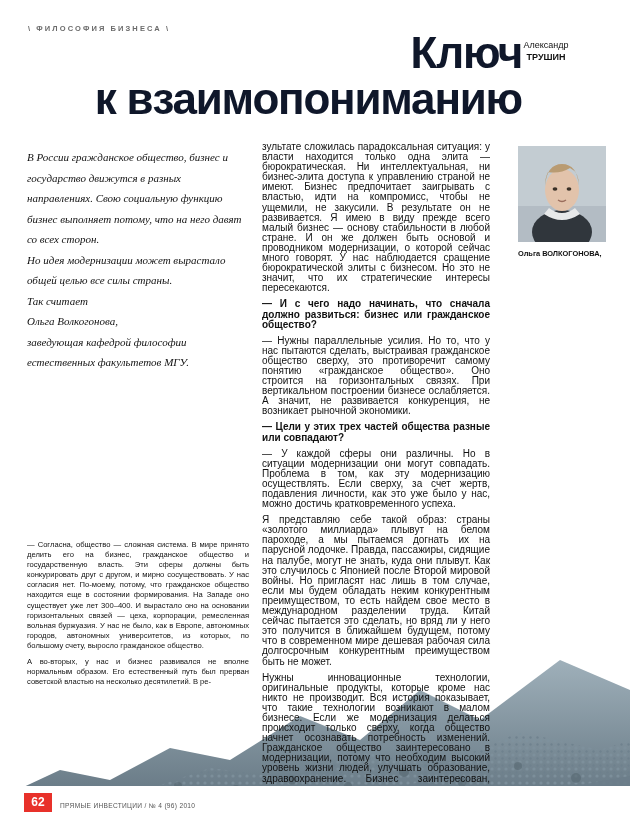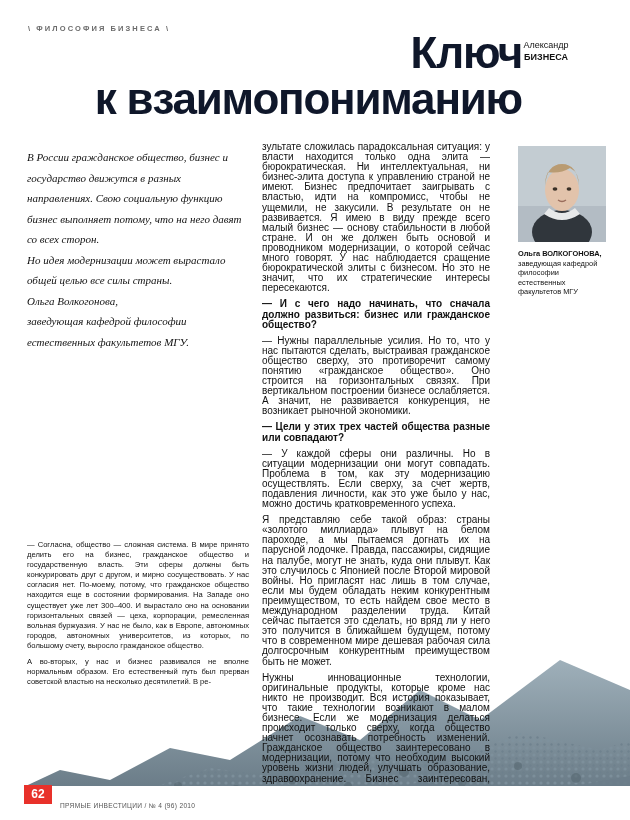--- a/index.html
+++ b/index.html
@@ -150,21 +150,21 @@
     left: 0;
     bottom: 0;
     width: 630px;
     height: 34px;
     background: #ffffff;
     z-index: 8;
   }
   .folio {
     position: absolute;
     left: 24px;
-    bottom: 16px;
+    bottom: 8px;
     width: 28px;
     height: 19px;
     background: #e8312a;
     color: #fff;
     font-family: "Liberation Sans", sans-serif;
     font-weight: bold;
     font-size: 12px;
     line-height: 19px;
     text-align: center;
     z-index: 9;
@@ -228,26 +228,27 @@
 
   <div class="kicker">\ ФИЛОСОФИЯ БИЗНЕСА \</div>
 
   <div class="headline">
     <div>Ключ</div>
     <div>к взаимопониманию</div>
   </div>
 
   <div class="byline">
     <div>Александр</div>
-    <div class="bold">БИЗНЕСА</div>
+    <div class="bold">ТРУШИН</div>
   </div>
 
   <div class="lead">
       <div>В России гражданское общество, бизнес и государство движутся в разных направлениях. Свою социальную функцию бизнес выполняет потому, что на него давят со всех сторон.</div>
       <div>Но идея модернизации может вырастало общей целью все силы страны.</div>
+      <div>Так считает</div>
       <div>Ольга Волкогонова,</div>
       <div>заведующая кафедрой философии естественных факультетов МГУ.</div>
     </div>
 
   <div class="col-left">
       <p>— Согласна, общество — сложная система. В мире принято делить его на бизнес, гражданское общество и государственную власть. Эти сферы должны быть конкурировать друг с другом, и мирно сосуществовать. У нас согласия нет. По-моему, потому, что гражданское общество находится еще в состоянии формирования. На Западе оно существует уже лет 300–400. И вырастало оно на основании горизонтальных связей — цеха, корпорации, ремесленная вольная буржуазия. У нас не было, как в Европе, автономных городов, автономных университетов, из которых, по большому счету, выросло гражданское общество.</p>
       <p>А во-вторых, у нас и бизнес развивался не вполне нормальным образом. Его естественный путь был прерван советской властью на несколько десятилетий. В ре-</p>
     </div>
 
   <div class="col-mid">
@@ -269,21 +270,20 @@
         <ellipse cx="44" cy="44" rx="17" ry="21" fill="#e2c3ab"></ellipse>
         <path d="M27 40 Q29 18 44 18 Q59 18 61 40 Q61 26 52 22 Q42 28 30 26 Q27 32 27 40 Z" fill="#b99b72"></path>
         <ellipse cx="37" cy="43" rx="2.4" ry="1.8" fill="#3a3027"></ellipse>
         <ellipse cx="51" cy="43" rx="2.4" ry="1.8" fill="#3a3027"></ellipse>
         <path d="M40 54 Q44 57 48 54" stroke="#9a6d5c" stroke-width="1.4" fill="none"></path>
         <path d="M31 62 Q44 72 57 62 L62 68 Q44 80 26 68 Z" fill="#e7e9ea"></path>
       </svg>
     </div>
     <div class="portrait-caption">
       <div class="name">Ольга ВОЛКОГОНОВА,</div>
-      <div>заведующая кафедрой философии естественных факультетов МГУ</div>
     </div>
   </div>
 
   <div class="footer"></div>
   <div class="folio">62</div>
   <div class="footer-text">ПРЯМЫЕ ИНВЕСТИЦИИ / № 4 (96) 2010</div>
 
 </div>
 
 </body></html>

